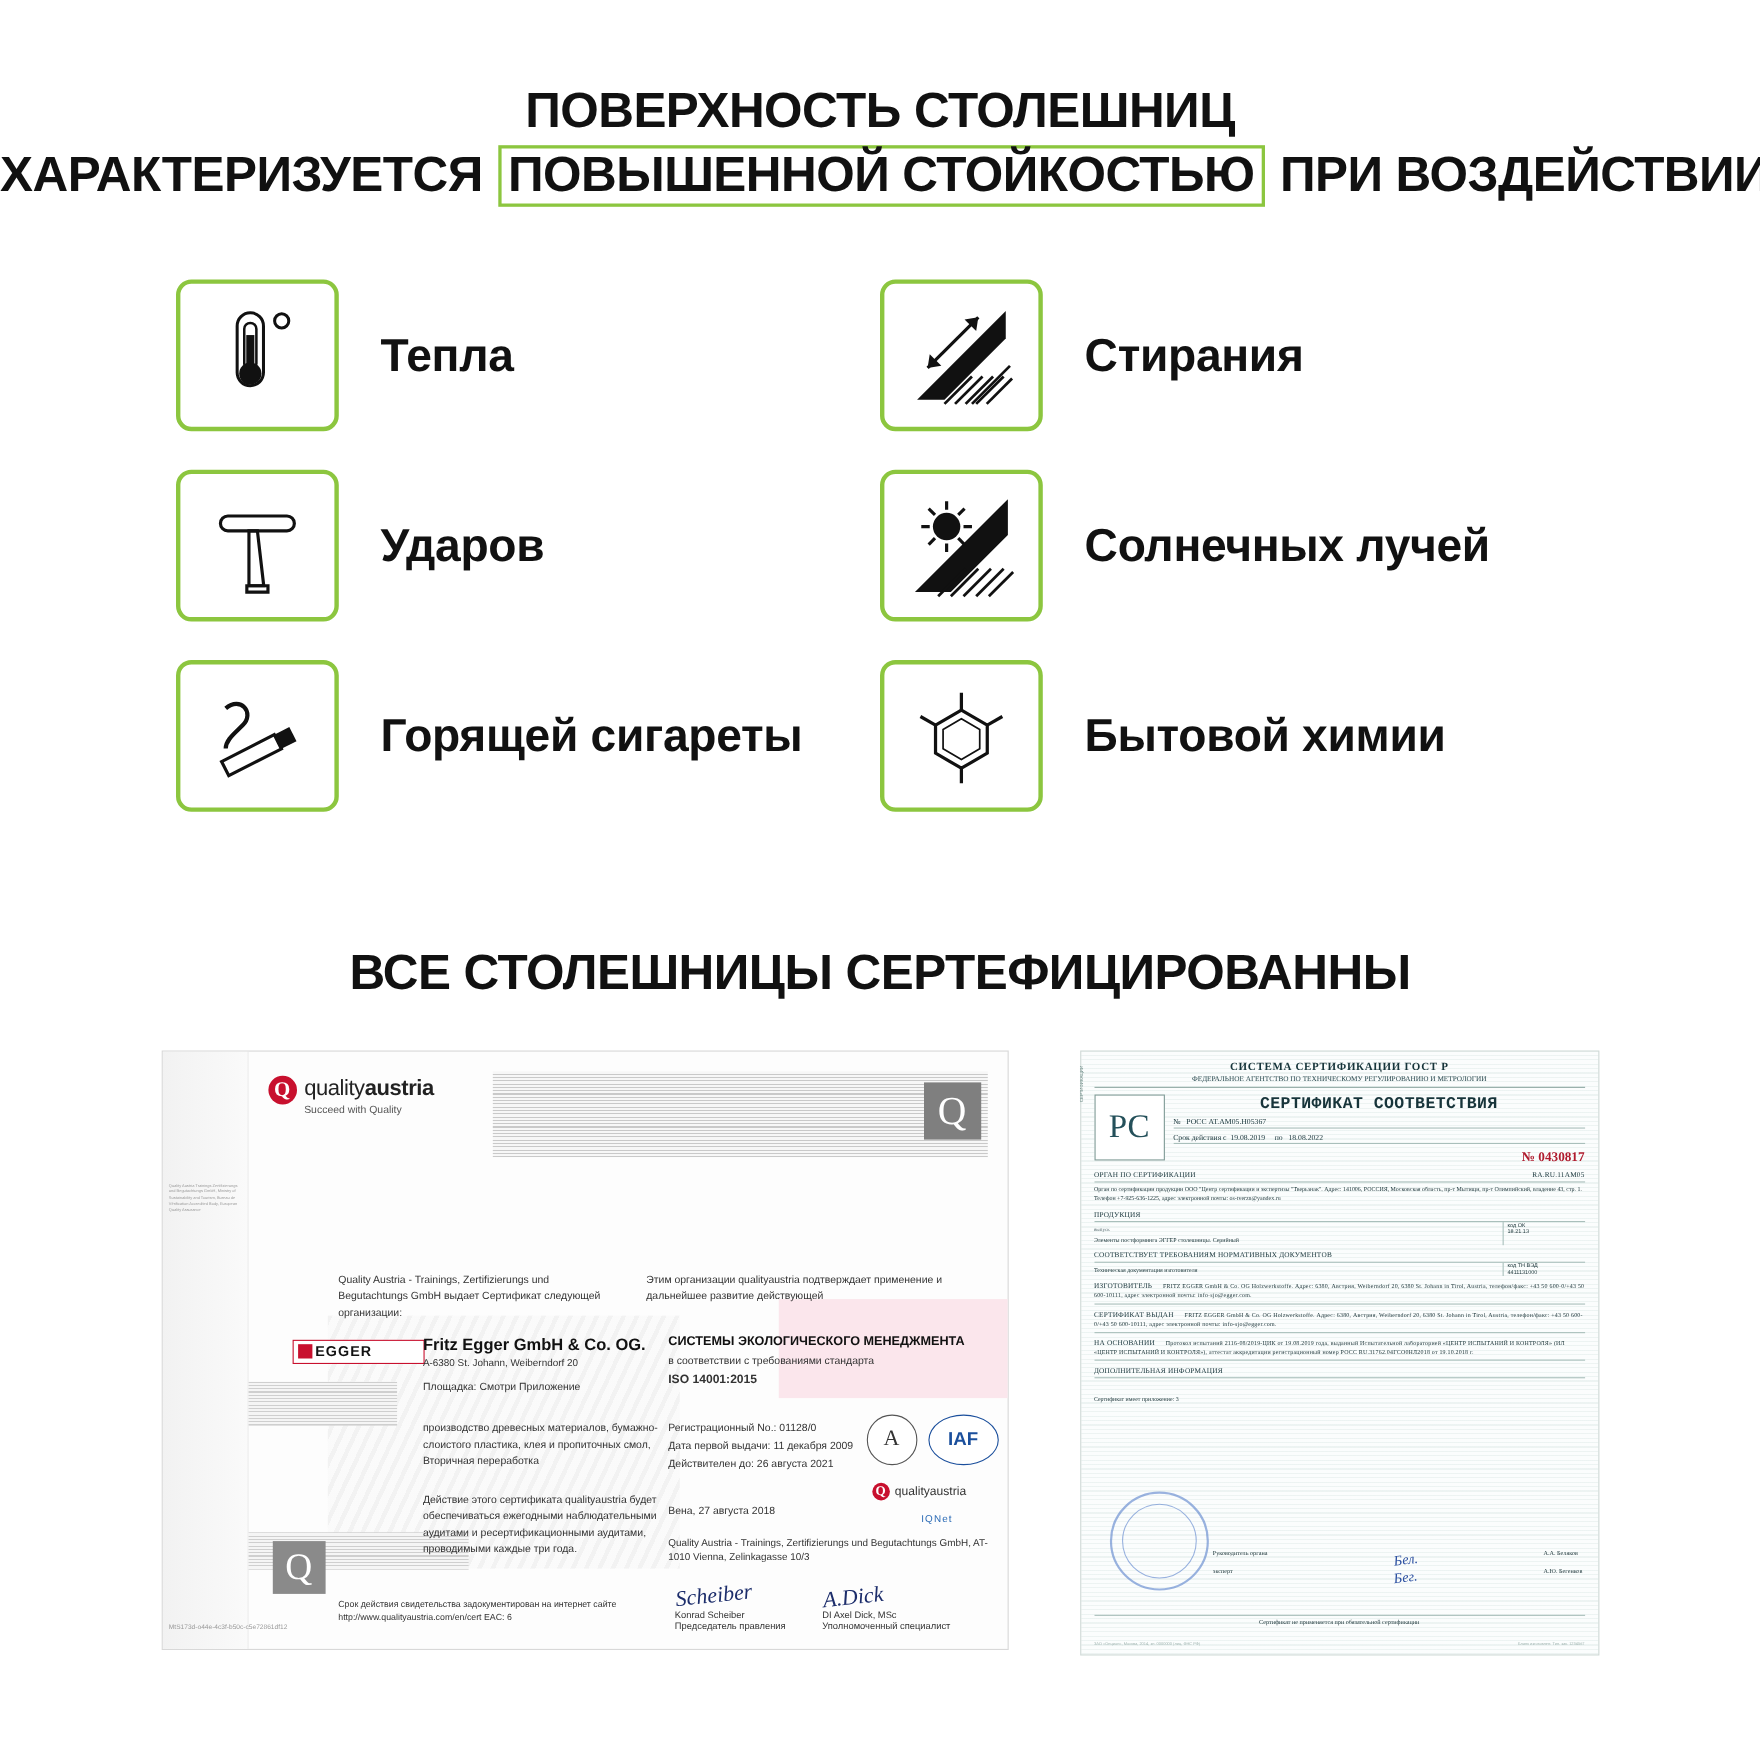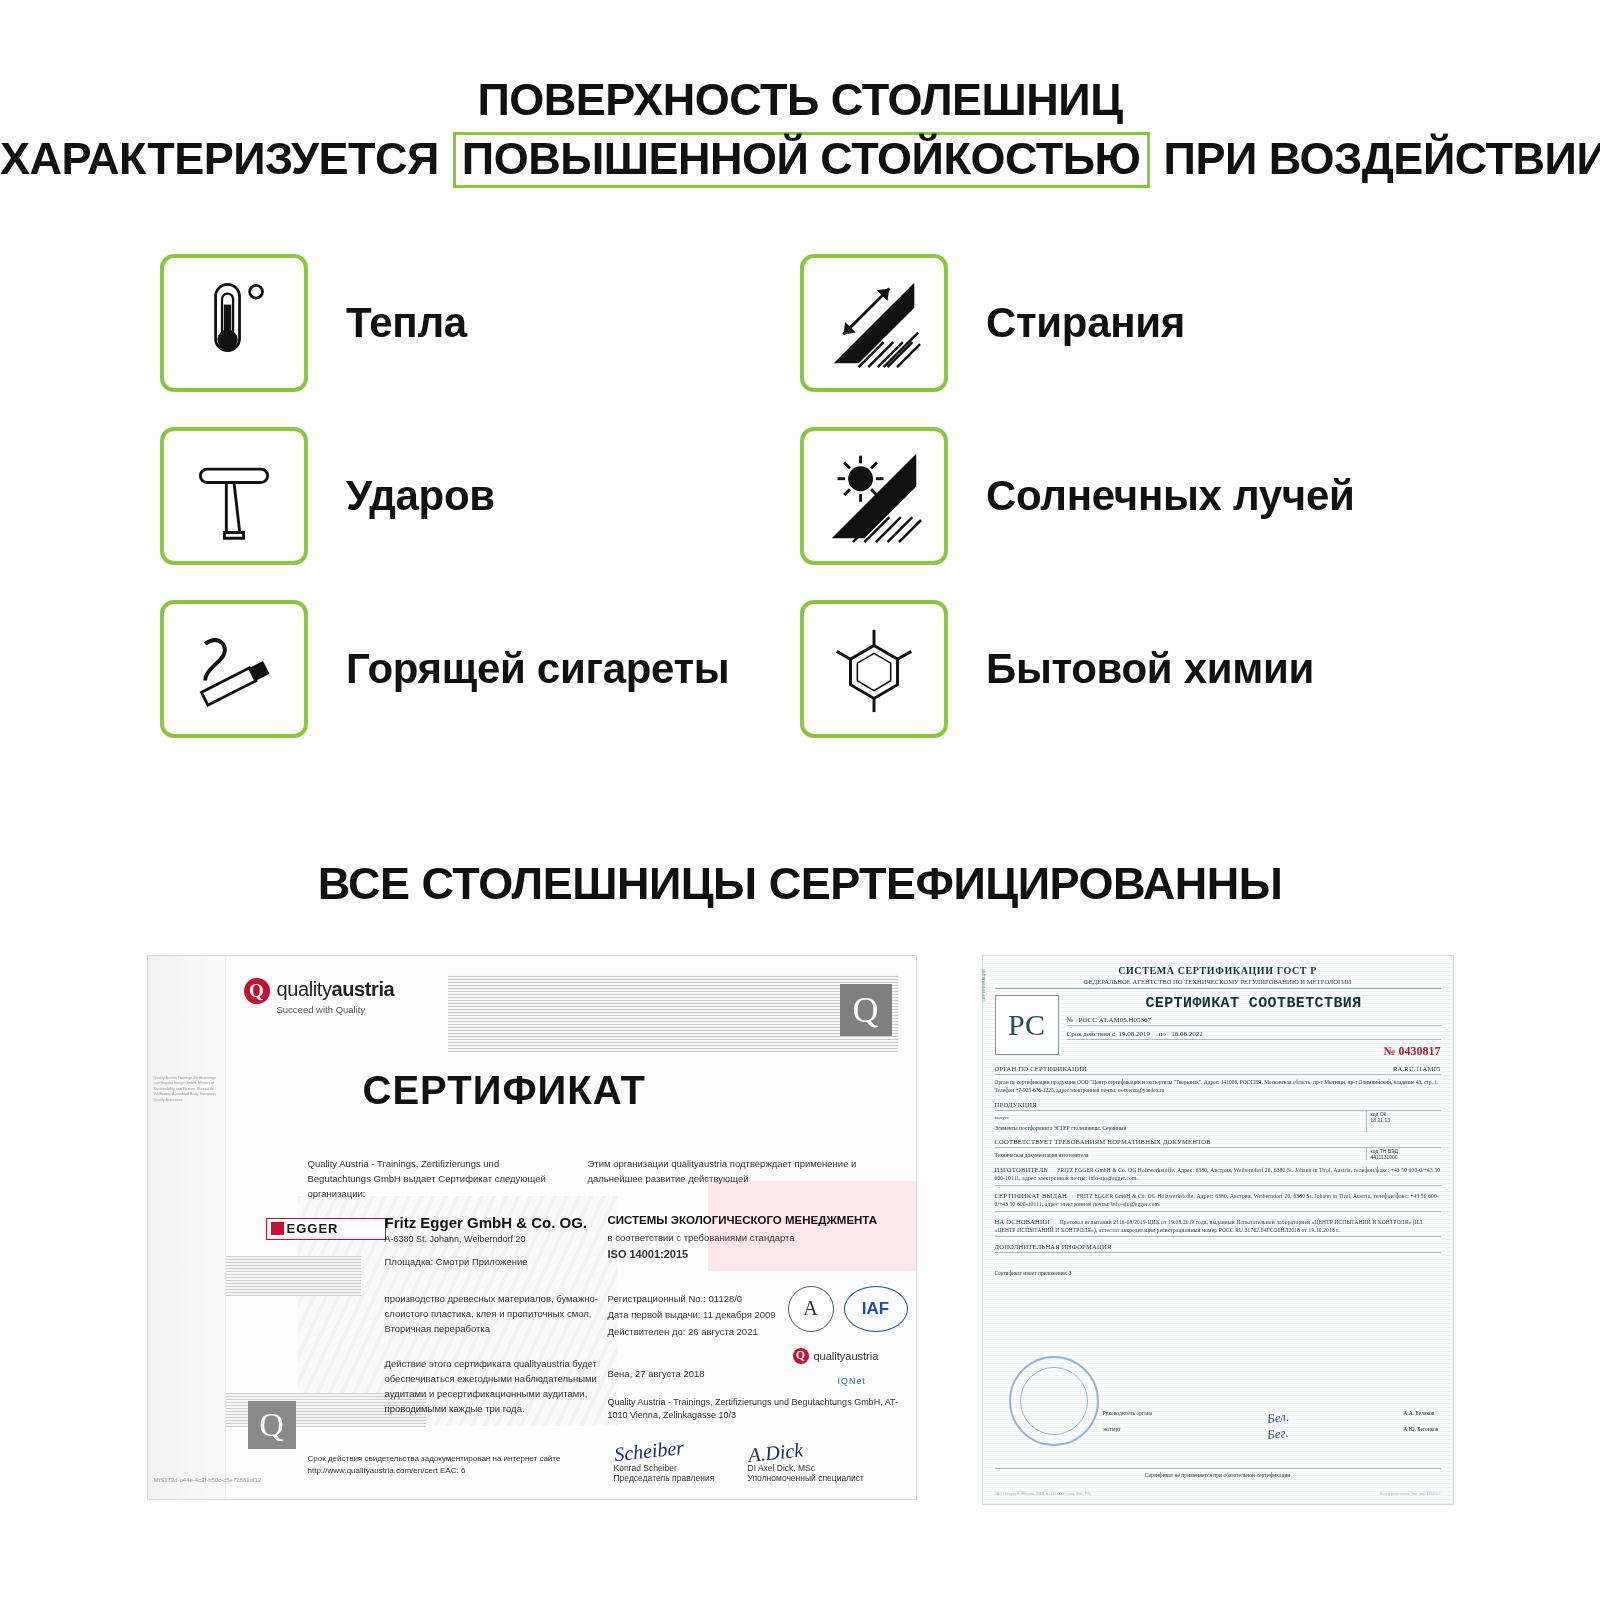--- a/index.html
+++ b/index.html
@@ -573,21 +573,20 @@
 
     <div class="hatch">
       <div class="qbig">Q</div>
     </div>
 
     <div class="watermark"></div>
     <div class="grayband"></div>
     <div class="grayband2"></div>
     <div class="pinkband"></div>
 
-    <div class="title">СЕРТИФИКАТ</div>
 
     <div class="colL">Quality Austria - Trainings, Zertifizierungs und Begutachtungs GmbH выдает Сертификат следующей организации:</div>
     <div class="colR">Этим организации qualityaustria подтверждает применение и дальнейшее развитие действующей</div>
 
     <div class="egger">
       <div class="egger-sq"></div>
       <div class="egger-word">EGGER</div>
     </div>
 
     <div class="company">

